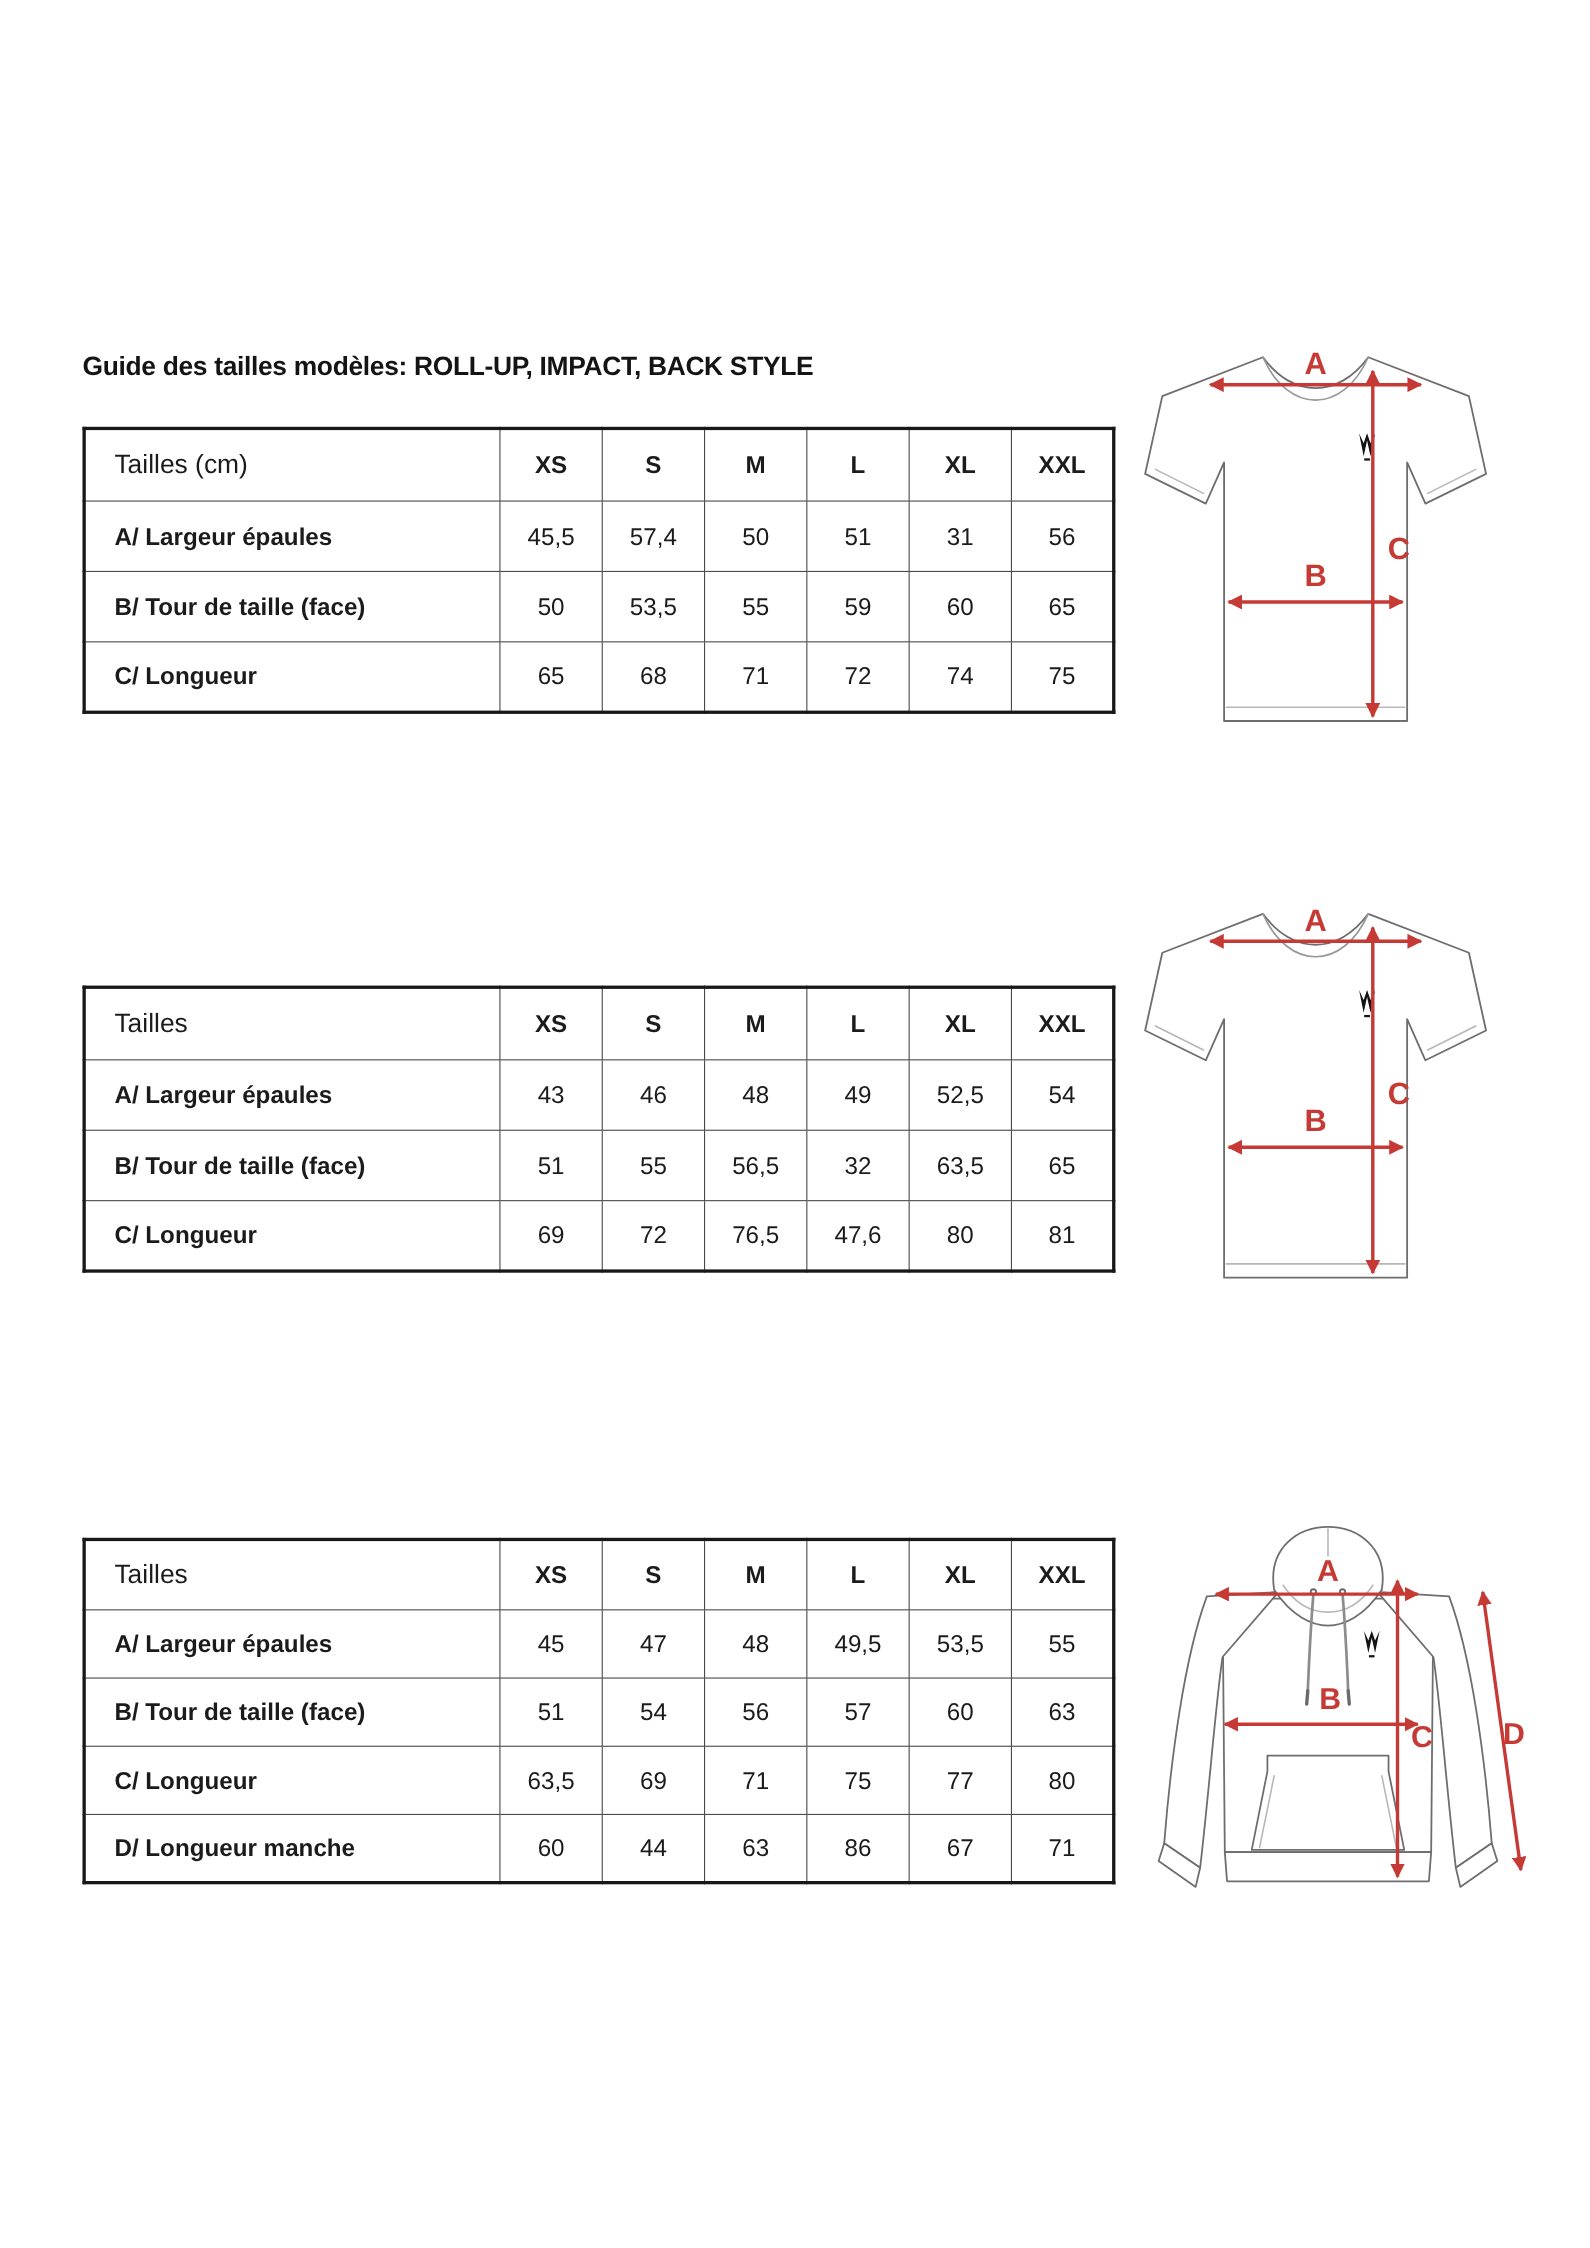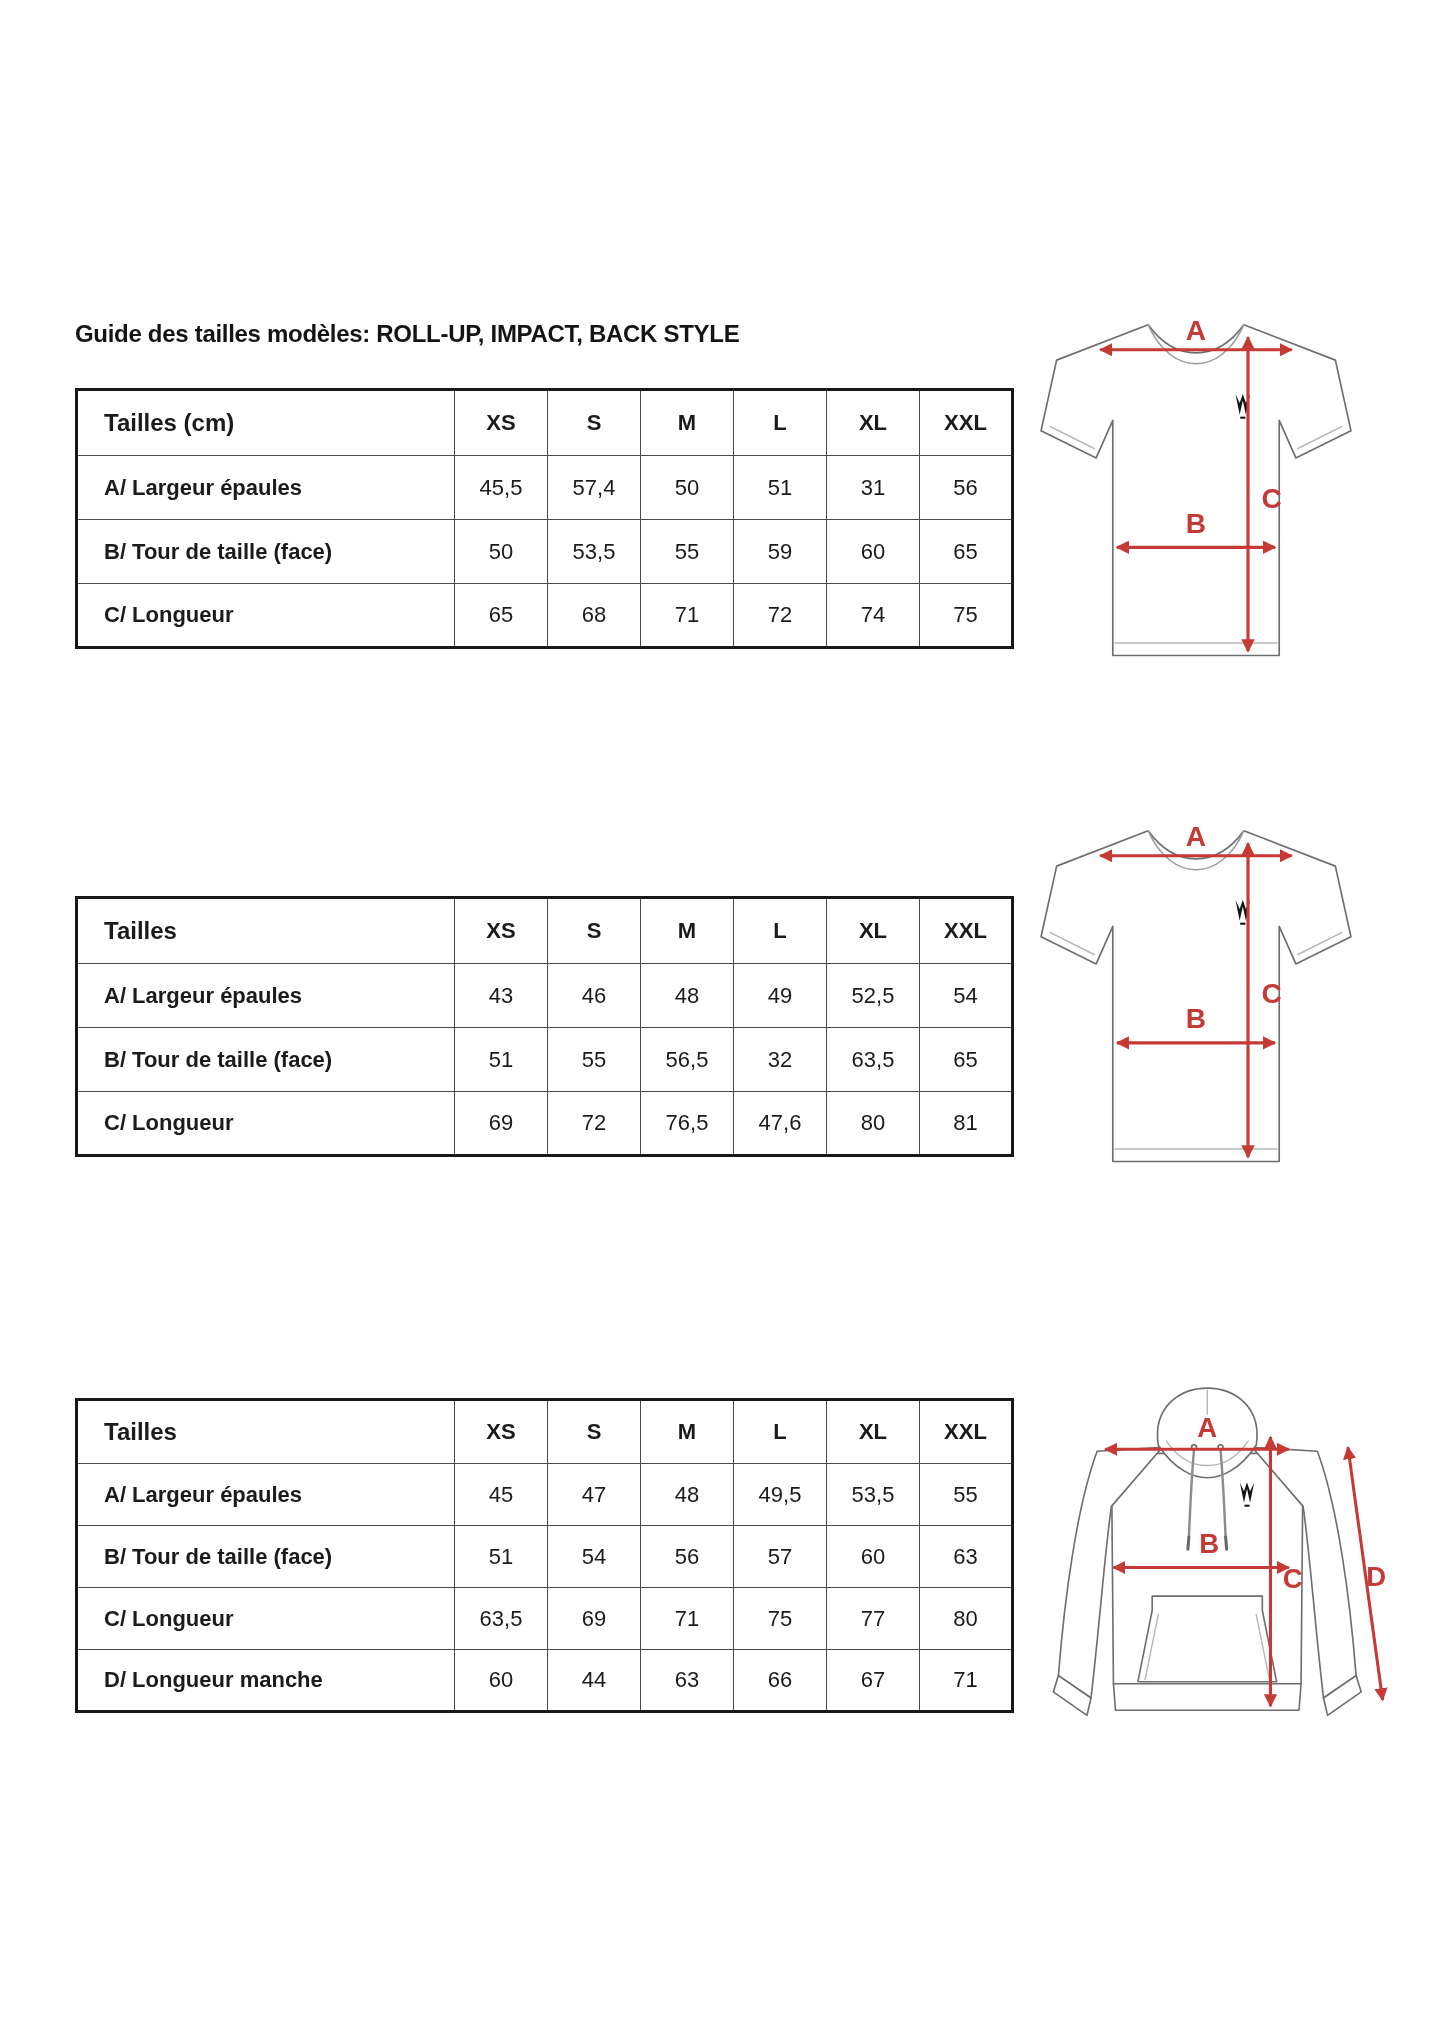--- a/index.html
+++ b/index.html
@@ -3,21 +3,21 @@
 <meta charset="utf-8">
 <style>
   *{margin:0;padding:0;box-sizing:border-box;}
   html,body{background:#ffffff;font-family:"Liberation Sans",sans-serif;}
   .page{position:relative;width:1445px;height:2044px;background:#ffffff;overflow:hidden;color:#1b1b1b;}
   .heading{position:absolute;left:75px;font-size:24px;font-weight:700;letter-spacing:-0.3px;color:#141414;white-space:nowrap;}
   .sizetable{position:absolute;left:75px;border-collapse:collapse;table-layout:fixed;background:#fff;border:3px solid #181818;}
   .sizetable td{border:1px solid #4a4a4a;text-align:center;font-size:22px;font-weight:500;color:#1b1b1b;vertical-align:middle;}
   .sizetable td.lbl{text-align:left;padding-left:26px;font-weight:600;}
   .sizetable tr.hd td{font-weight:600;}
-  .sizetable tr.hd td.lbl{font-size:24px;font-weight:700;}
+  .sizetable tr.hd td.lbl{font-size:24px;font-weight:400;}
   col.c-lbl{width:378px;}
   col.c-sz{width:93px;}
   .t-std tr{height:64px;}
   .t-std tr.hd{height:66px;}
   .t-hood tr{height:62px;}
   .t-hood tr.hd{height:64px;}
   .fig{position:absolute;}
   .outline{fill:#ffffff;stroke:#6e6e6e;stroke-width:1.6;stroke-linejoin:round;stroke-linecap:round;}
   .seam{fill:none;stroke:#b7b7b7;stroke-width:1.4;stroke-linecap:round;}
   .seam2{fill:none;stroke:#989898;stroke-width:1.5;stroke-linecap:round;}
@@ -231,21 +231,21 @@
       <td>71</td>
       <td>75</td>
       <td>77</td>
       <td>80</td>
     </tr>
     <tr>
       <td class="lbl">D/ Longueur manche</td>
       <td>60</td>
       <td>44</td>
       <td>63</td>
-      <td>66</td>
+      <td>86</td>
       <td>67</td>
       <td>71</td>
     </tr>
   </tbody>
     </table>
 
   <svg class="fig" style="left:1044px;top:1384px" width="352" height="365" viewBox="0 0 345 358">
     <defs>
       <marker id="m-h" viewBox="0 0 10 10" refX="9" refY="5" markerWidth="13" markerHeight="13" markerUnits="userSpaceOnUse" orient="auto-start-reverse">
         <path d="M0 0 L10 5 L0 10 Z" fill="#c63a35"></path>

